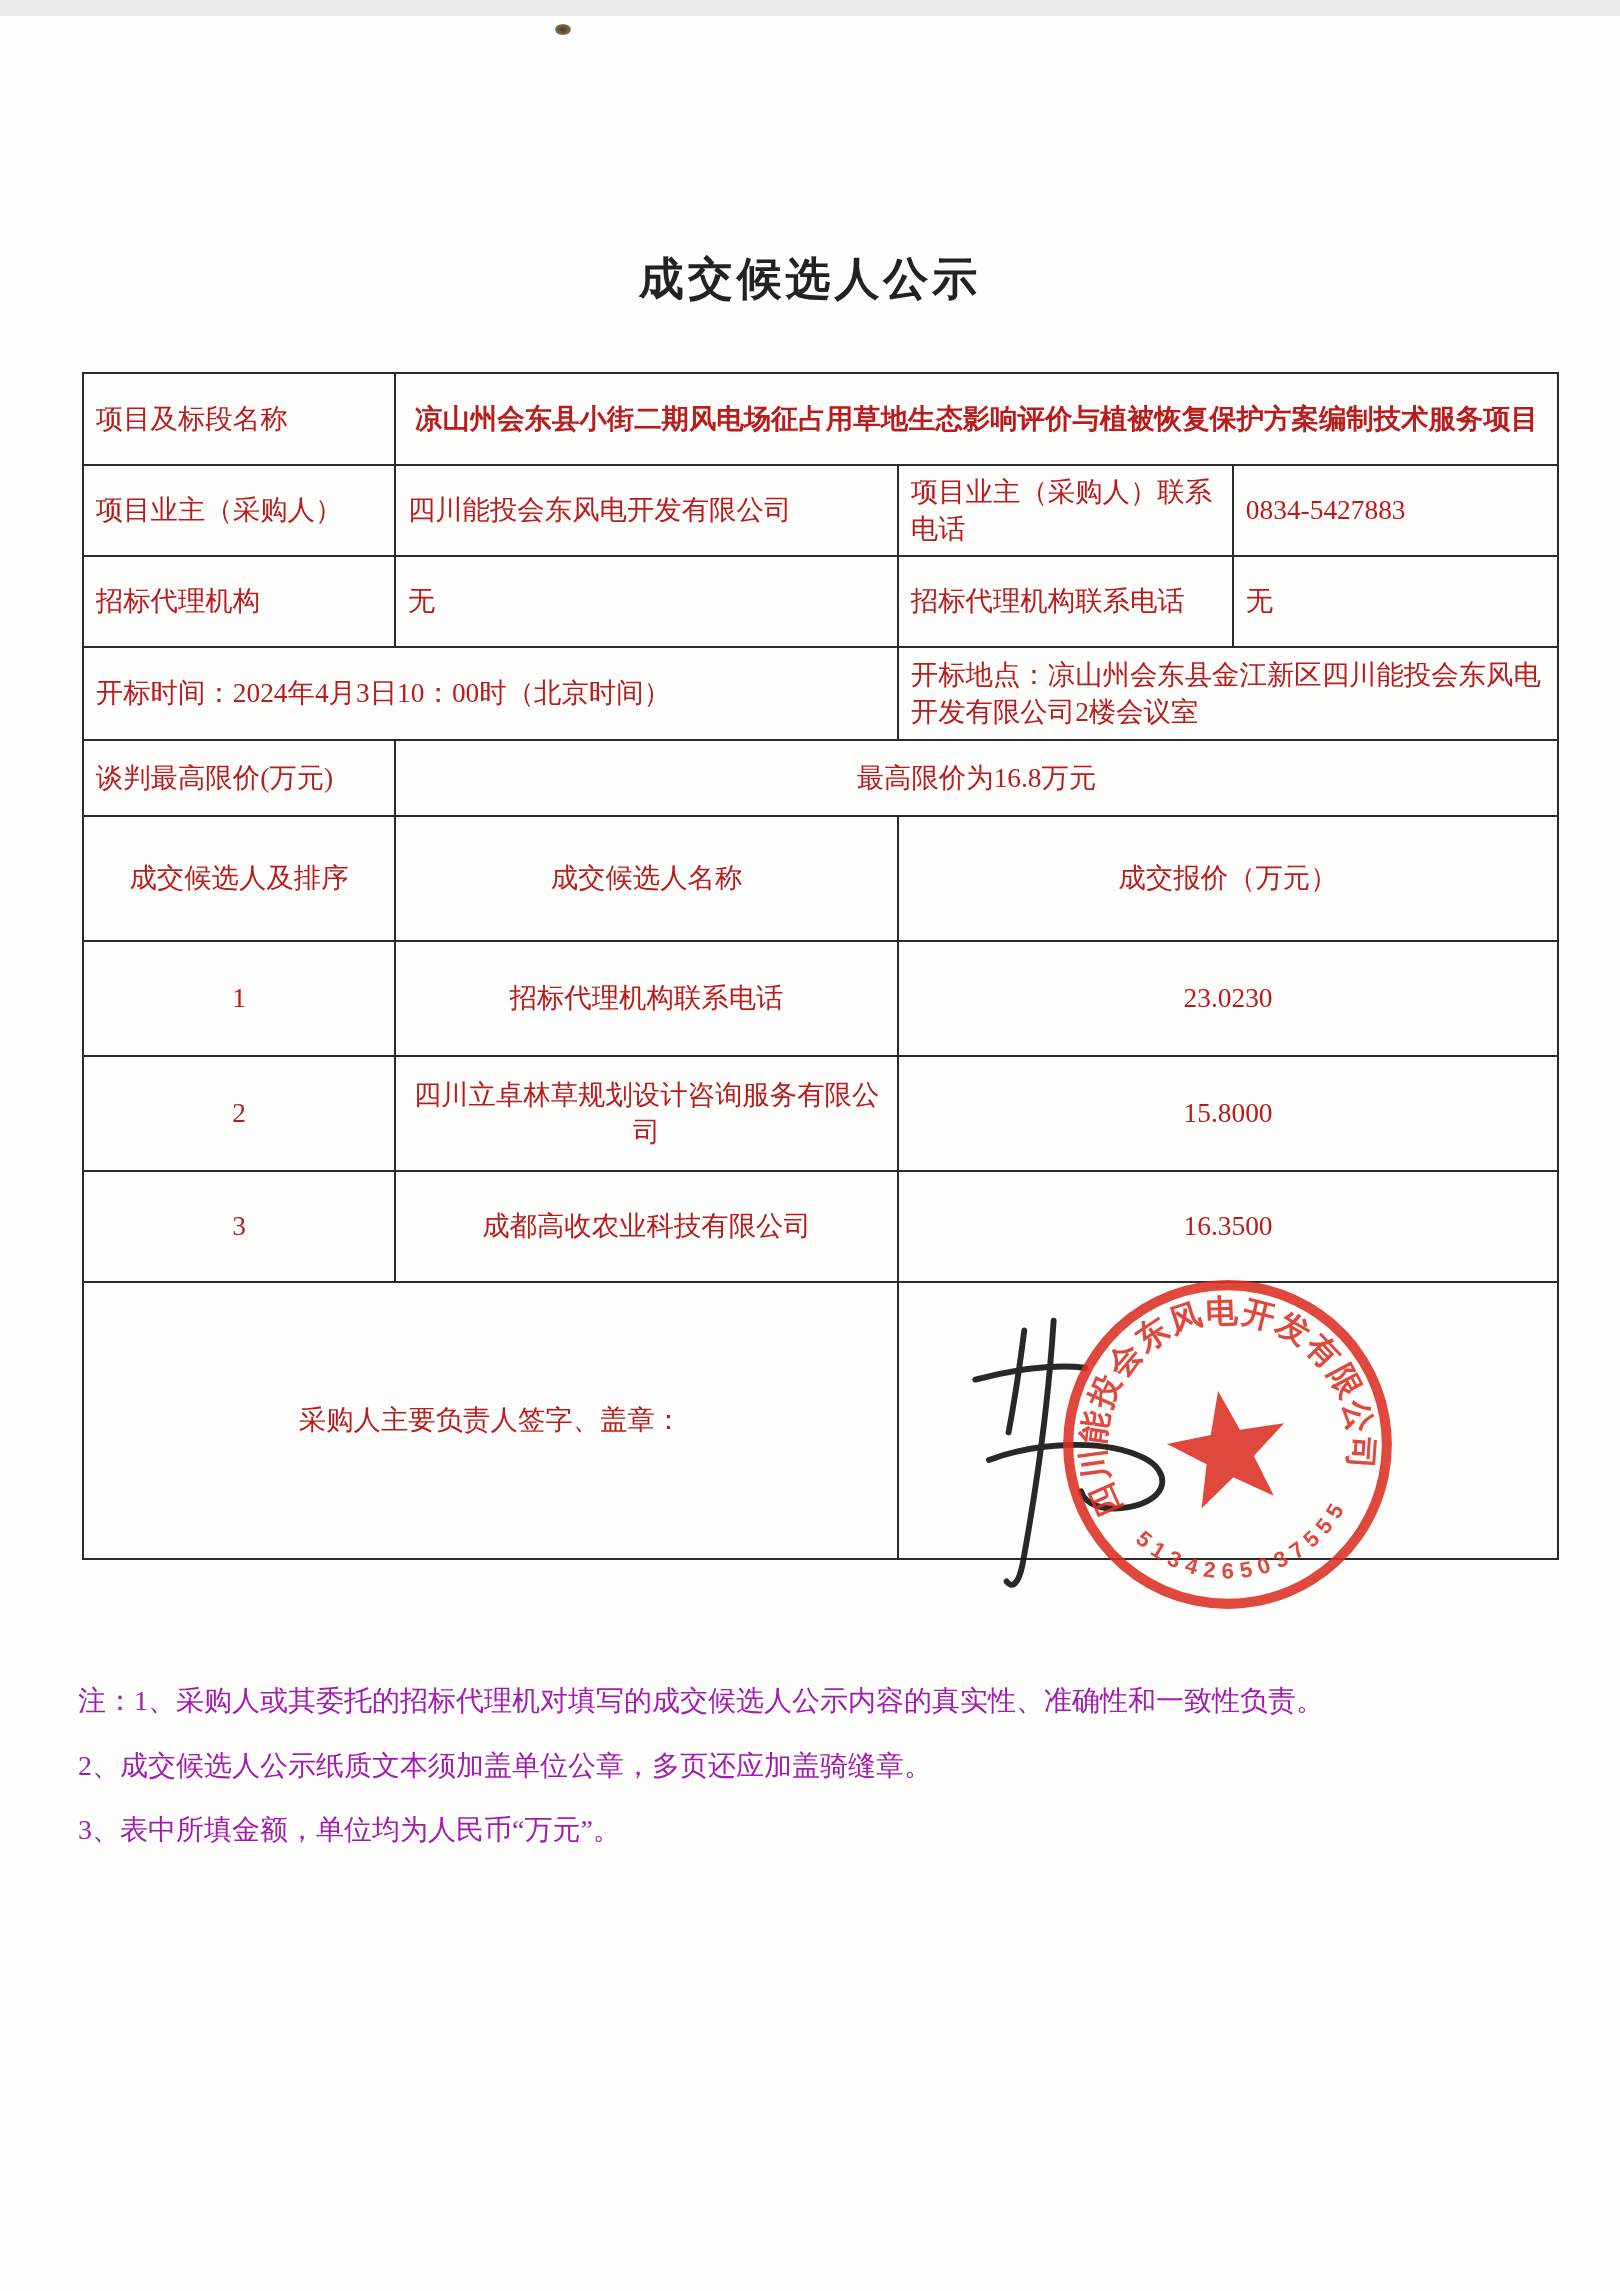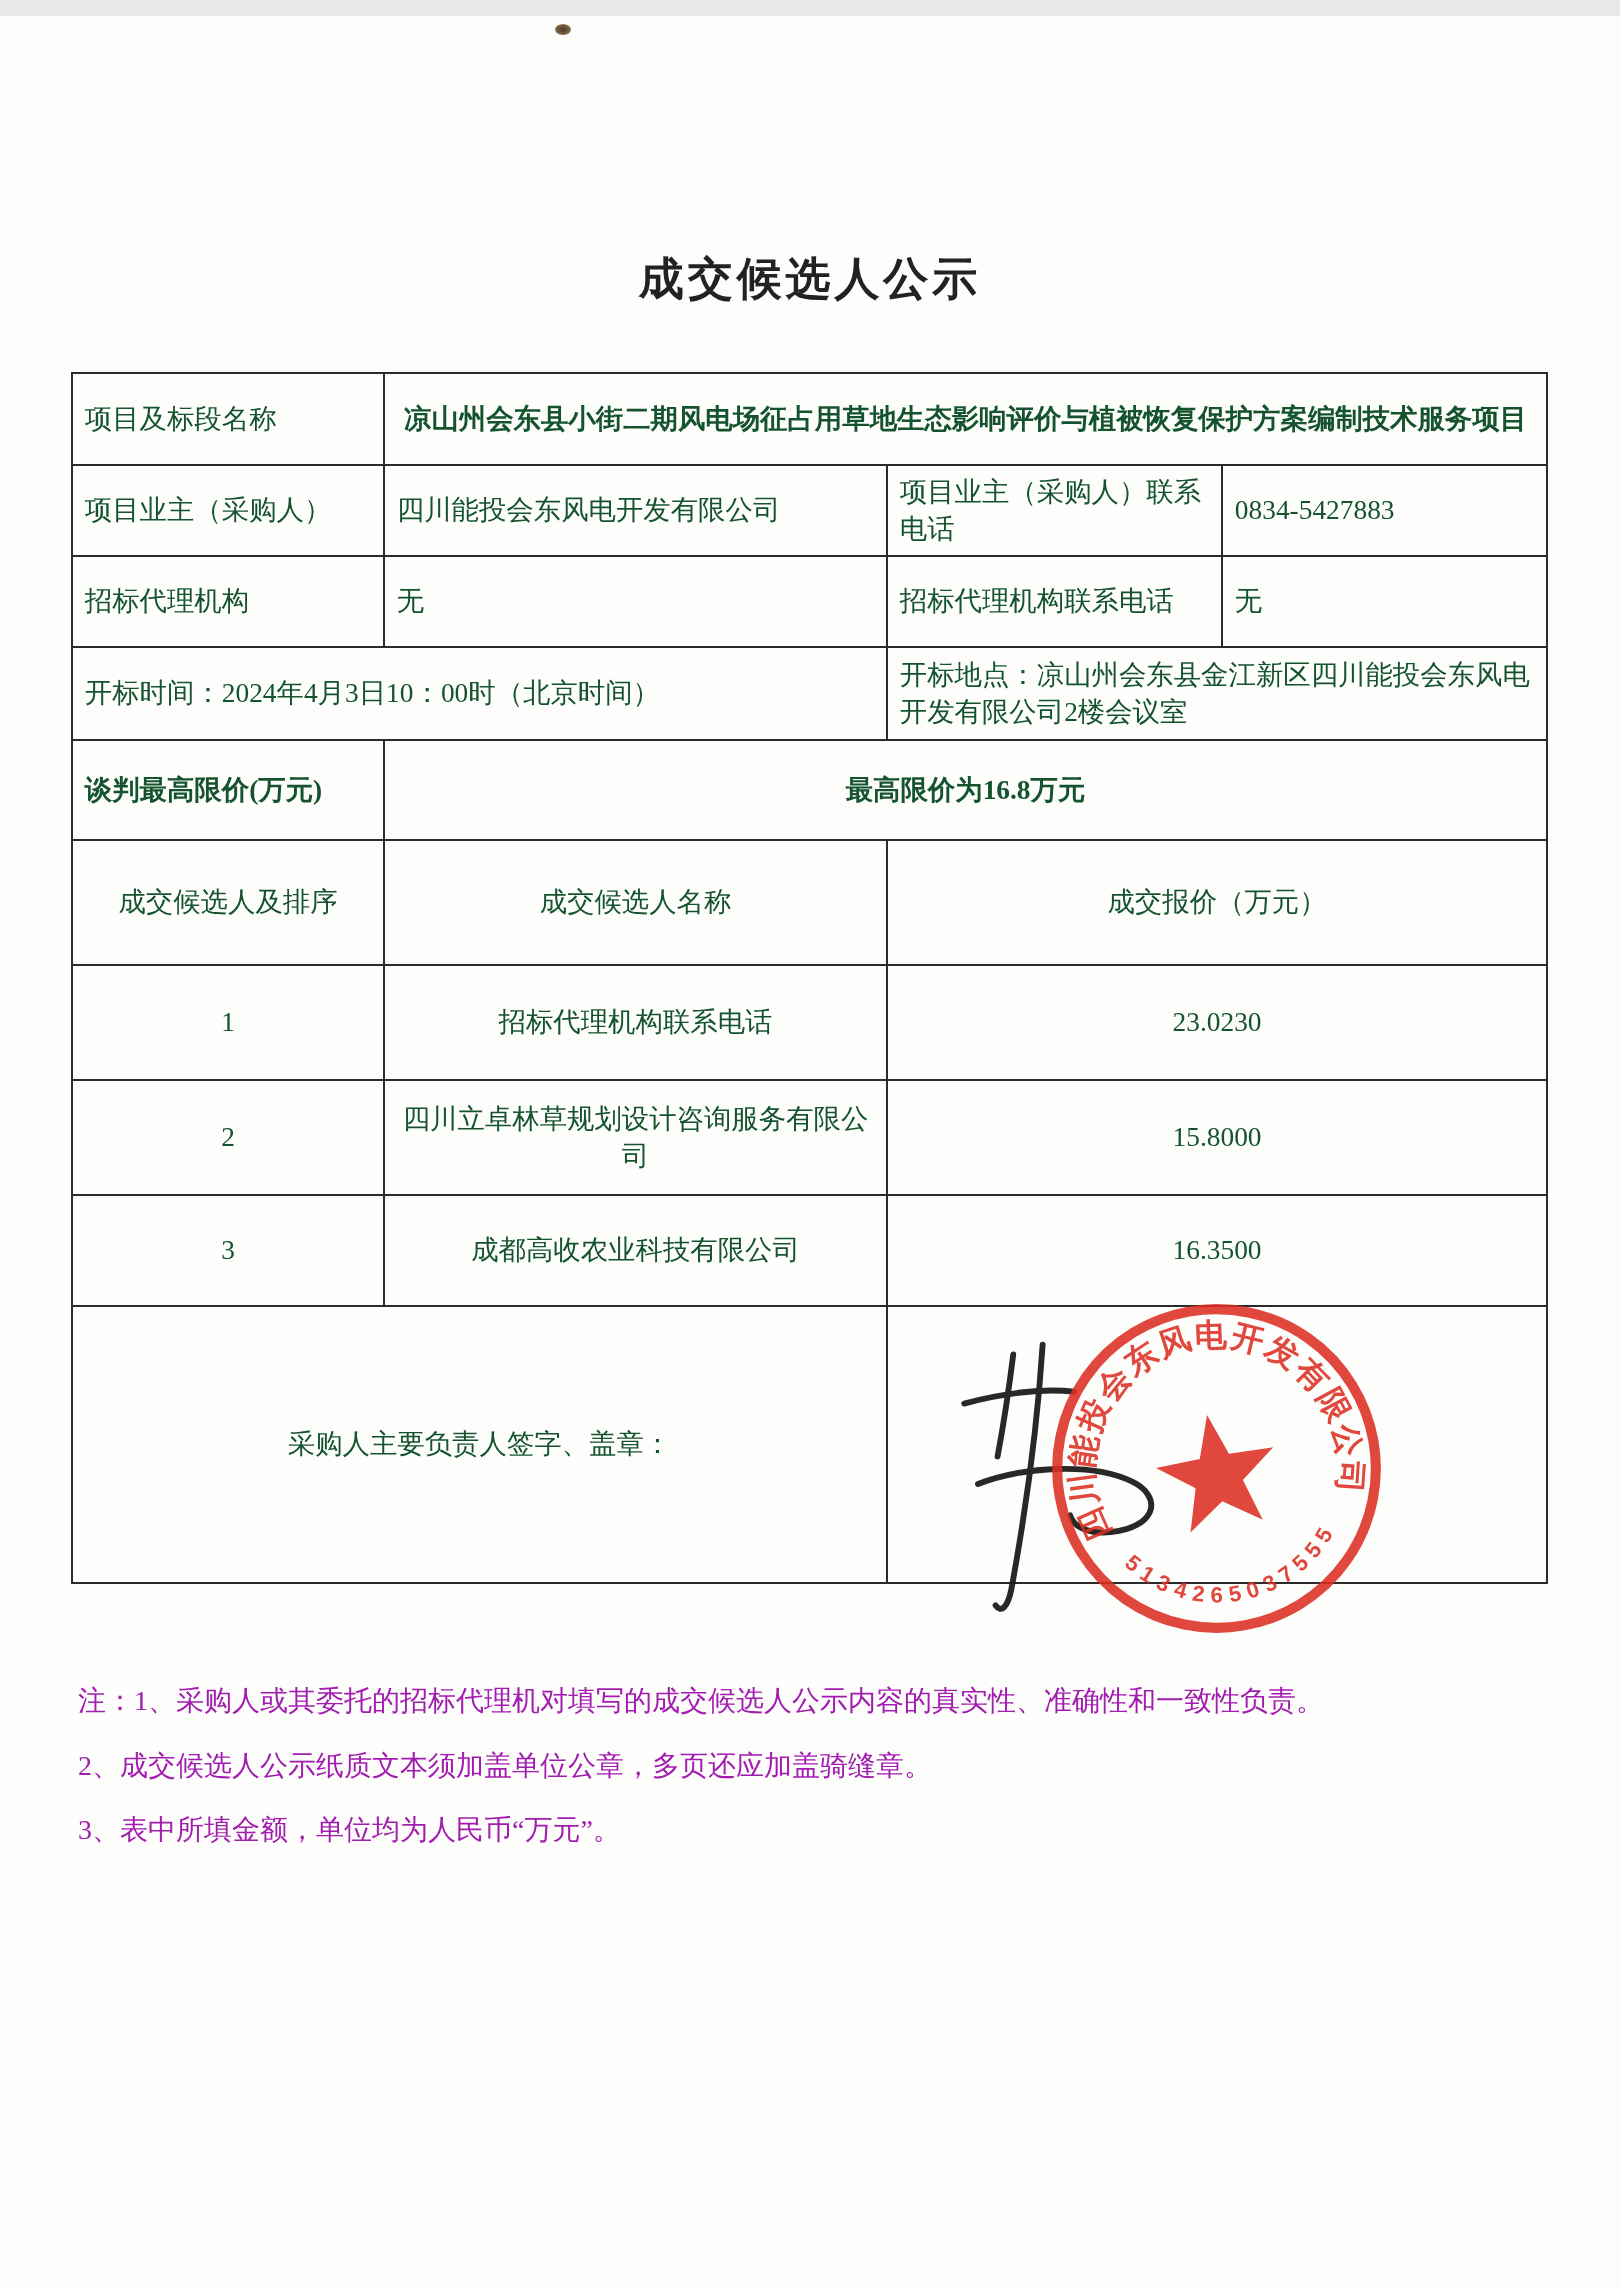--- a/index.html
+++ b/index.html
@@ -27,39 +27,39 @@
     width: 100%;
     text-align: center;
     font-family: "Liberation Sans", "DejaVu Sans", sans-serif;
     font-size: 45px;
     font-weight: 700;
     letter-spacing: 3.9px;
     color: #222;
   }
   table.doc {
     position: absolute;
-    left: 71px; top: 356px;
+    left: 82px; top: 356px;
     width: 1475px;
     border-collapse: collapse;
     table-layout: fixed;
     font-size: 27.4px;
-    color: #14532d;
+    color: #b91c1c;
   }
   table.doc td {
     border: 2px solid #2b2b2b;
     padding: 5.9px 11.8px;
     vertical-align: middle;
     line-height: 1.35;
   }
   table.doc { border: 2.9px solid #222; }
   .r1  td { height: 92px; }
   .r2  td { height: 91px; }
   .r3  td { height: 91px; }
   .r4  td { height: 93px; }
-  .r5  td { height: 100px; font-weight: bold; }
+  .r5  td { height: 76px; }
   .r6  td { height: 125px; }
   .r7  td { height: 115px; }
   .r8  td { height: 115px; }
   .r9  td { height: 111px; }
   .r10 td { height: 277px; }
   .c { text-align: center; }
   .b { font-weight: 700; }
   .mono-num { font-family: Liberation Serif, serif; }
   .seal-cell { position: relative; padding: 0; }
   .signature-svg {

